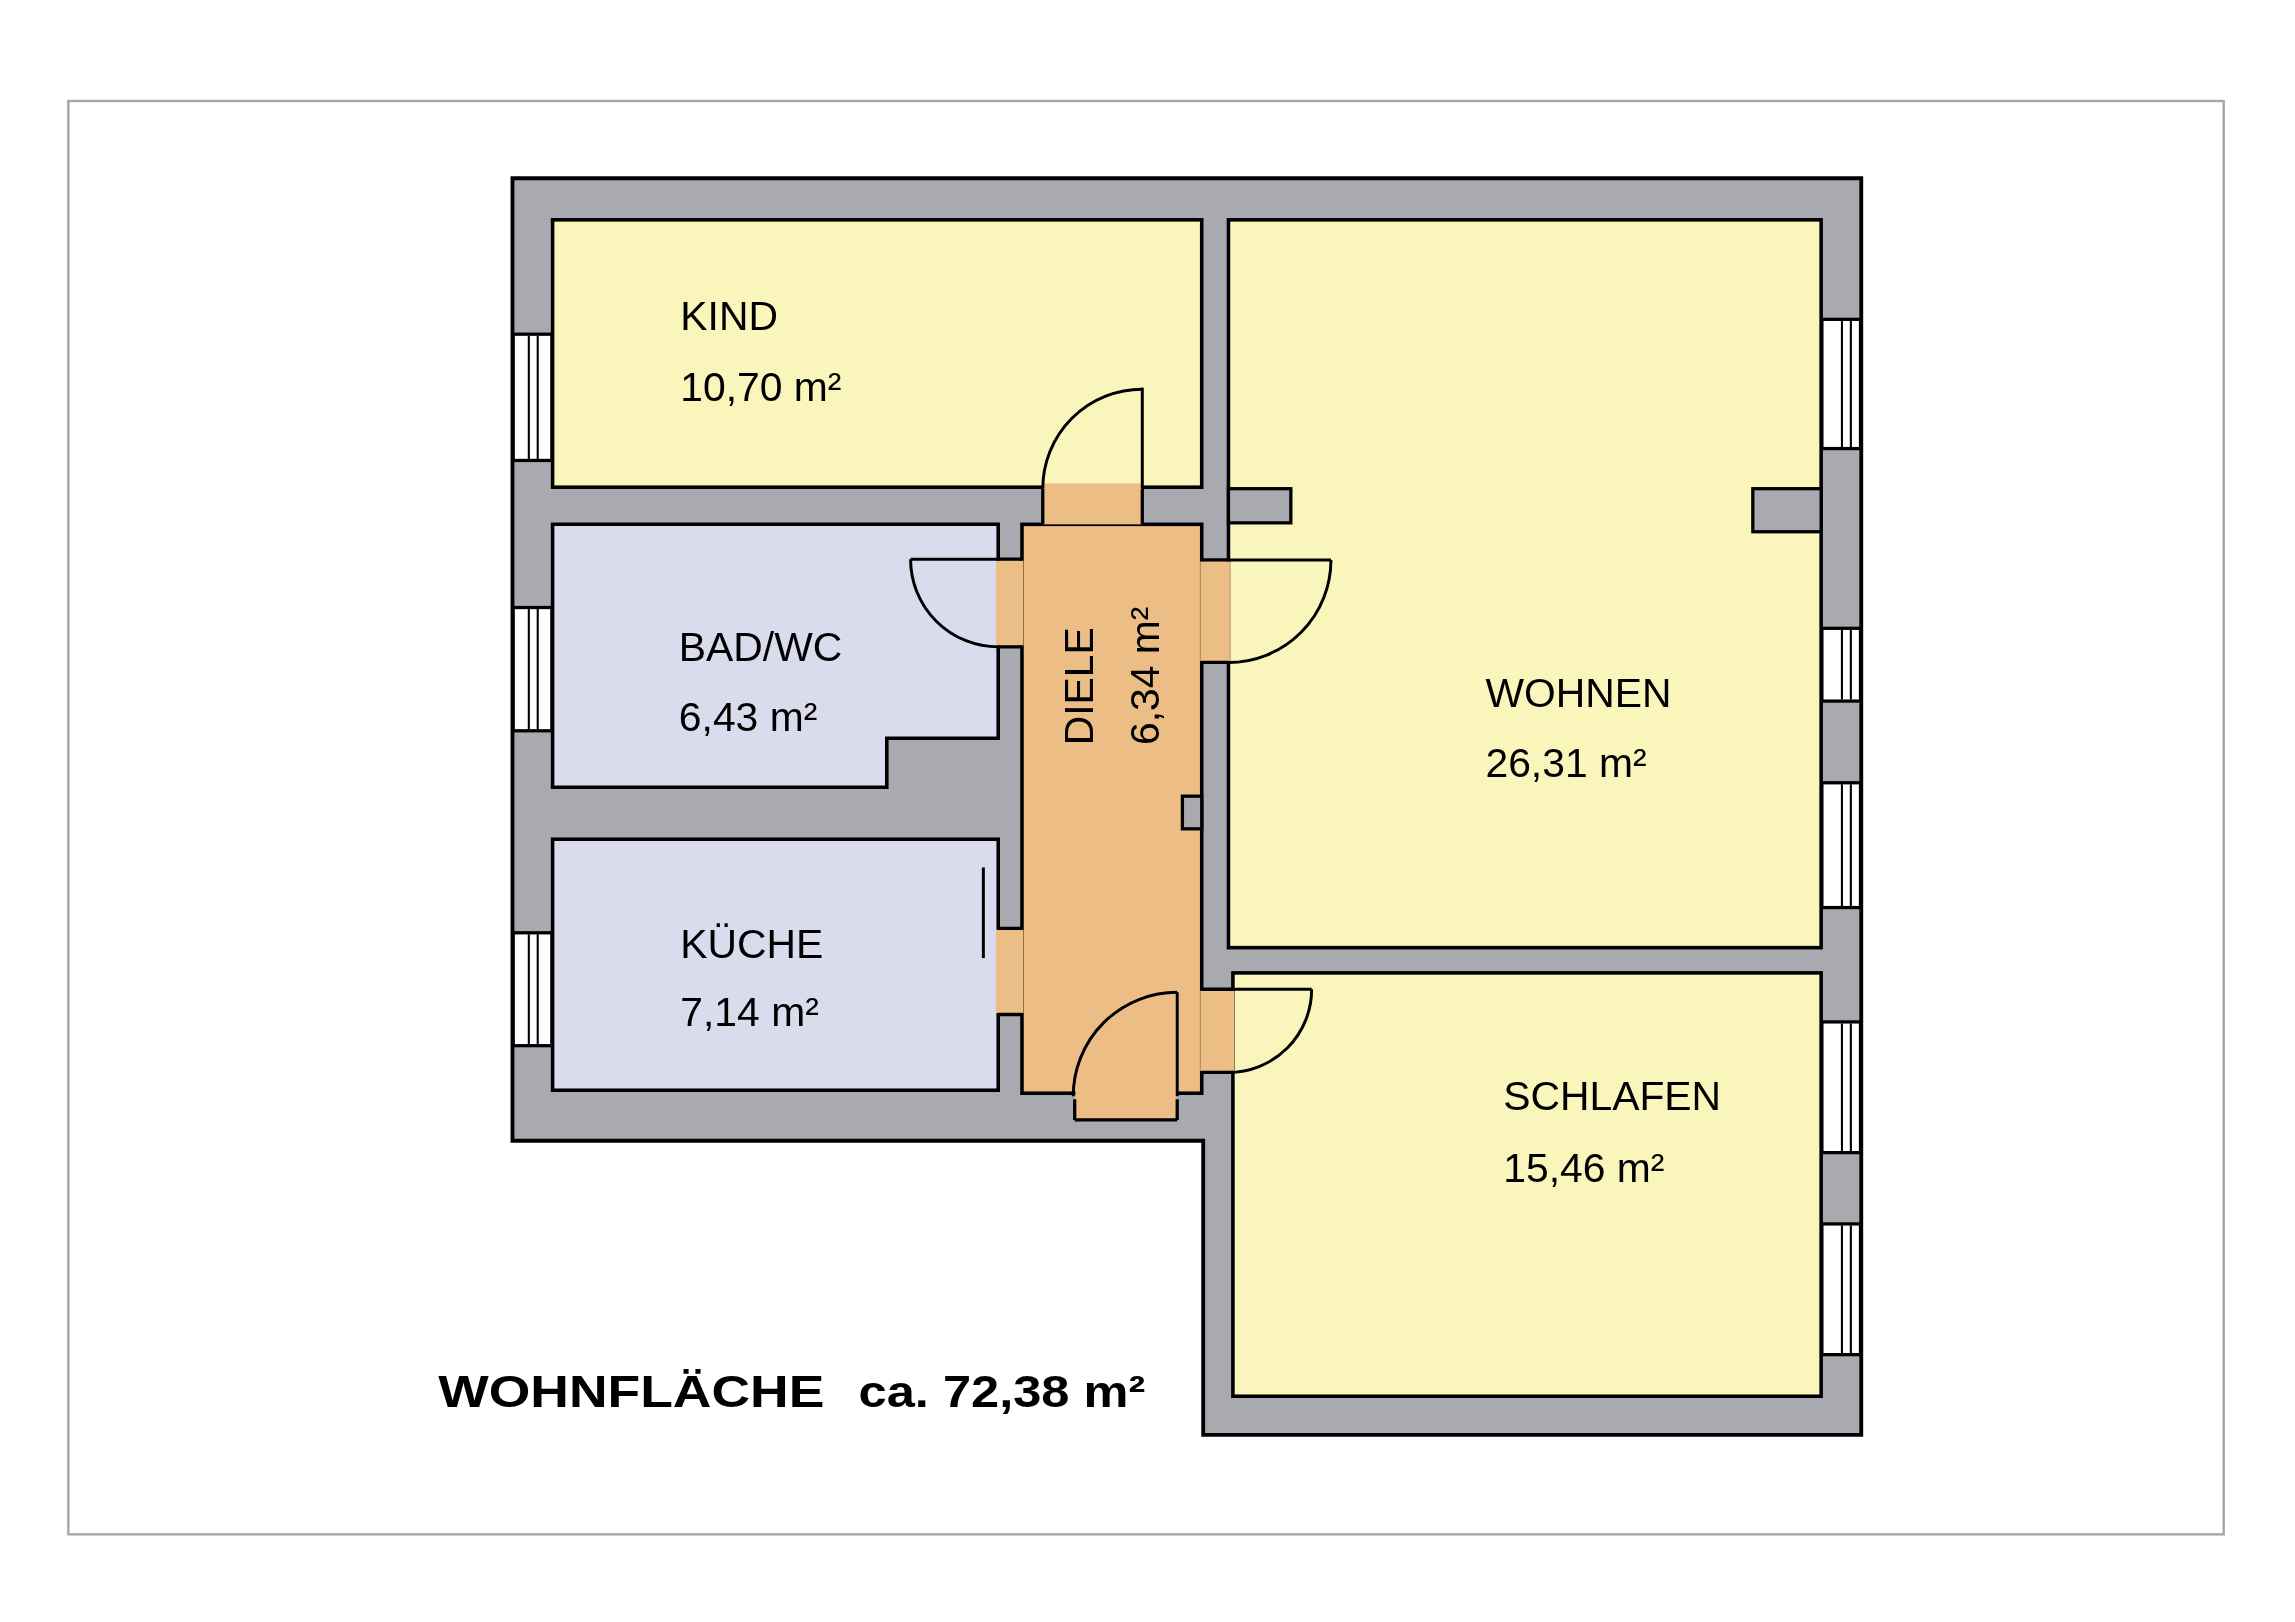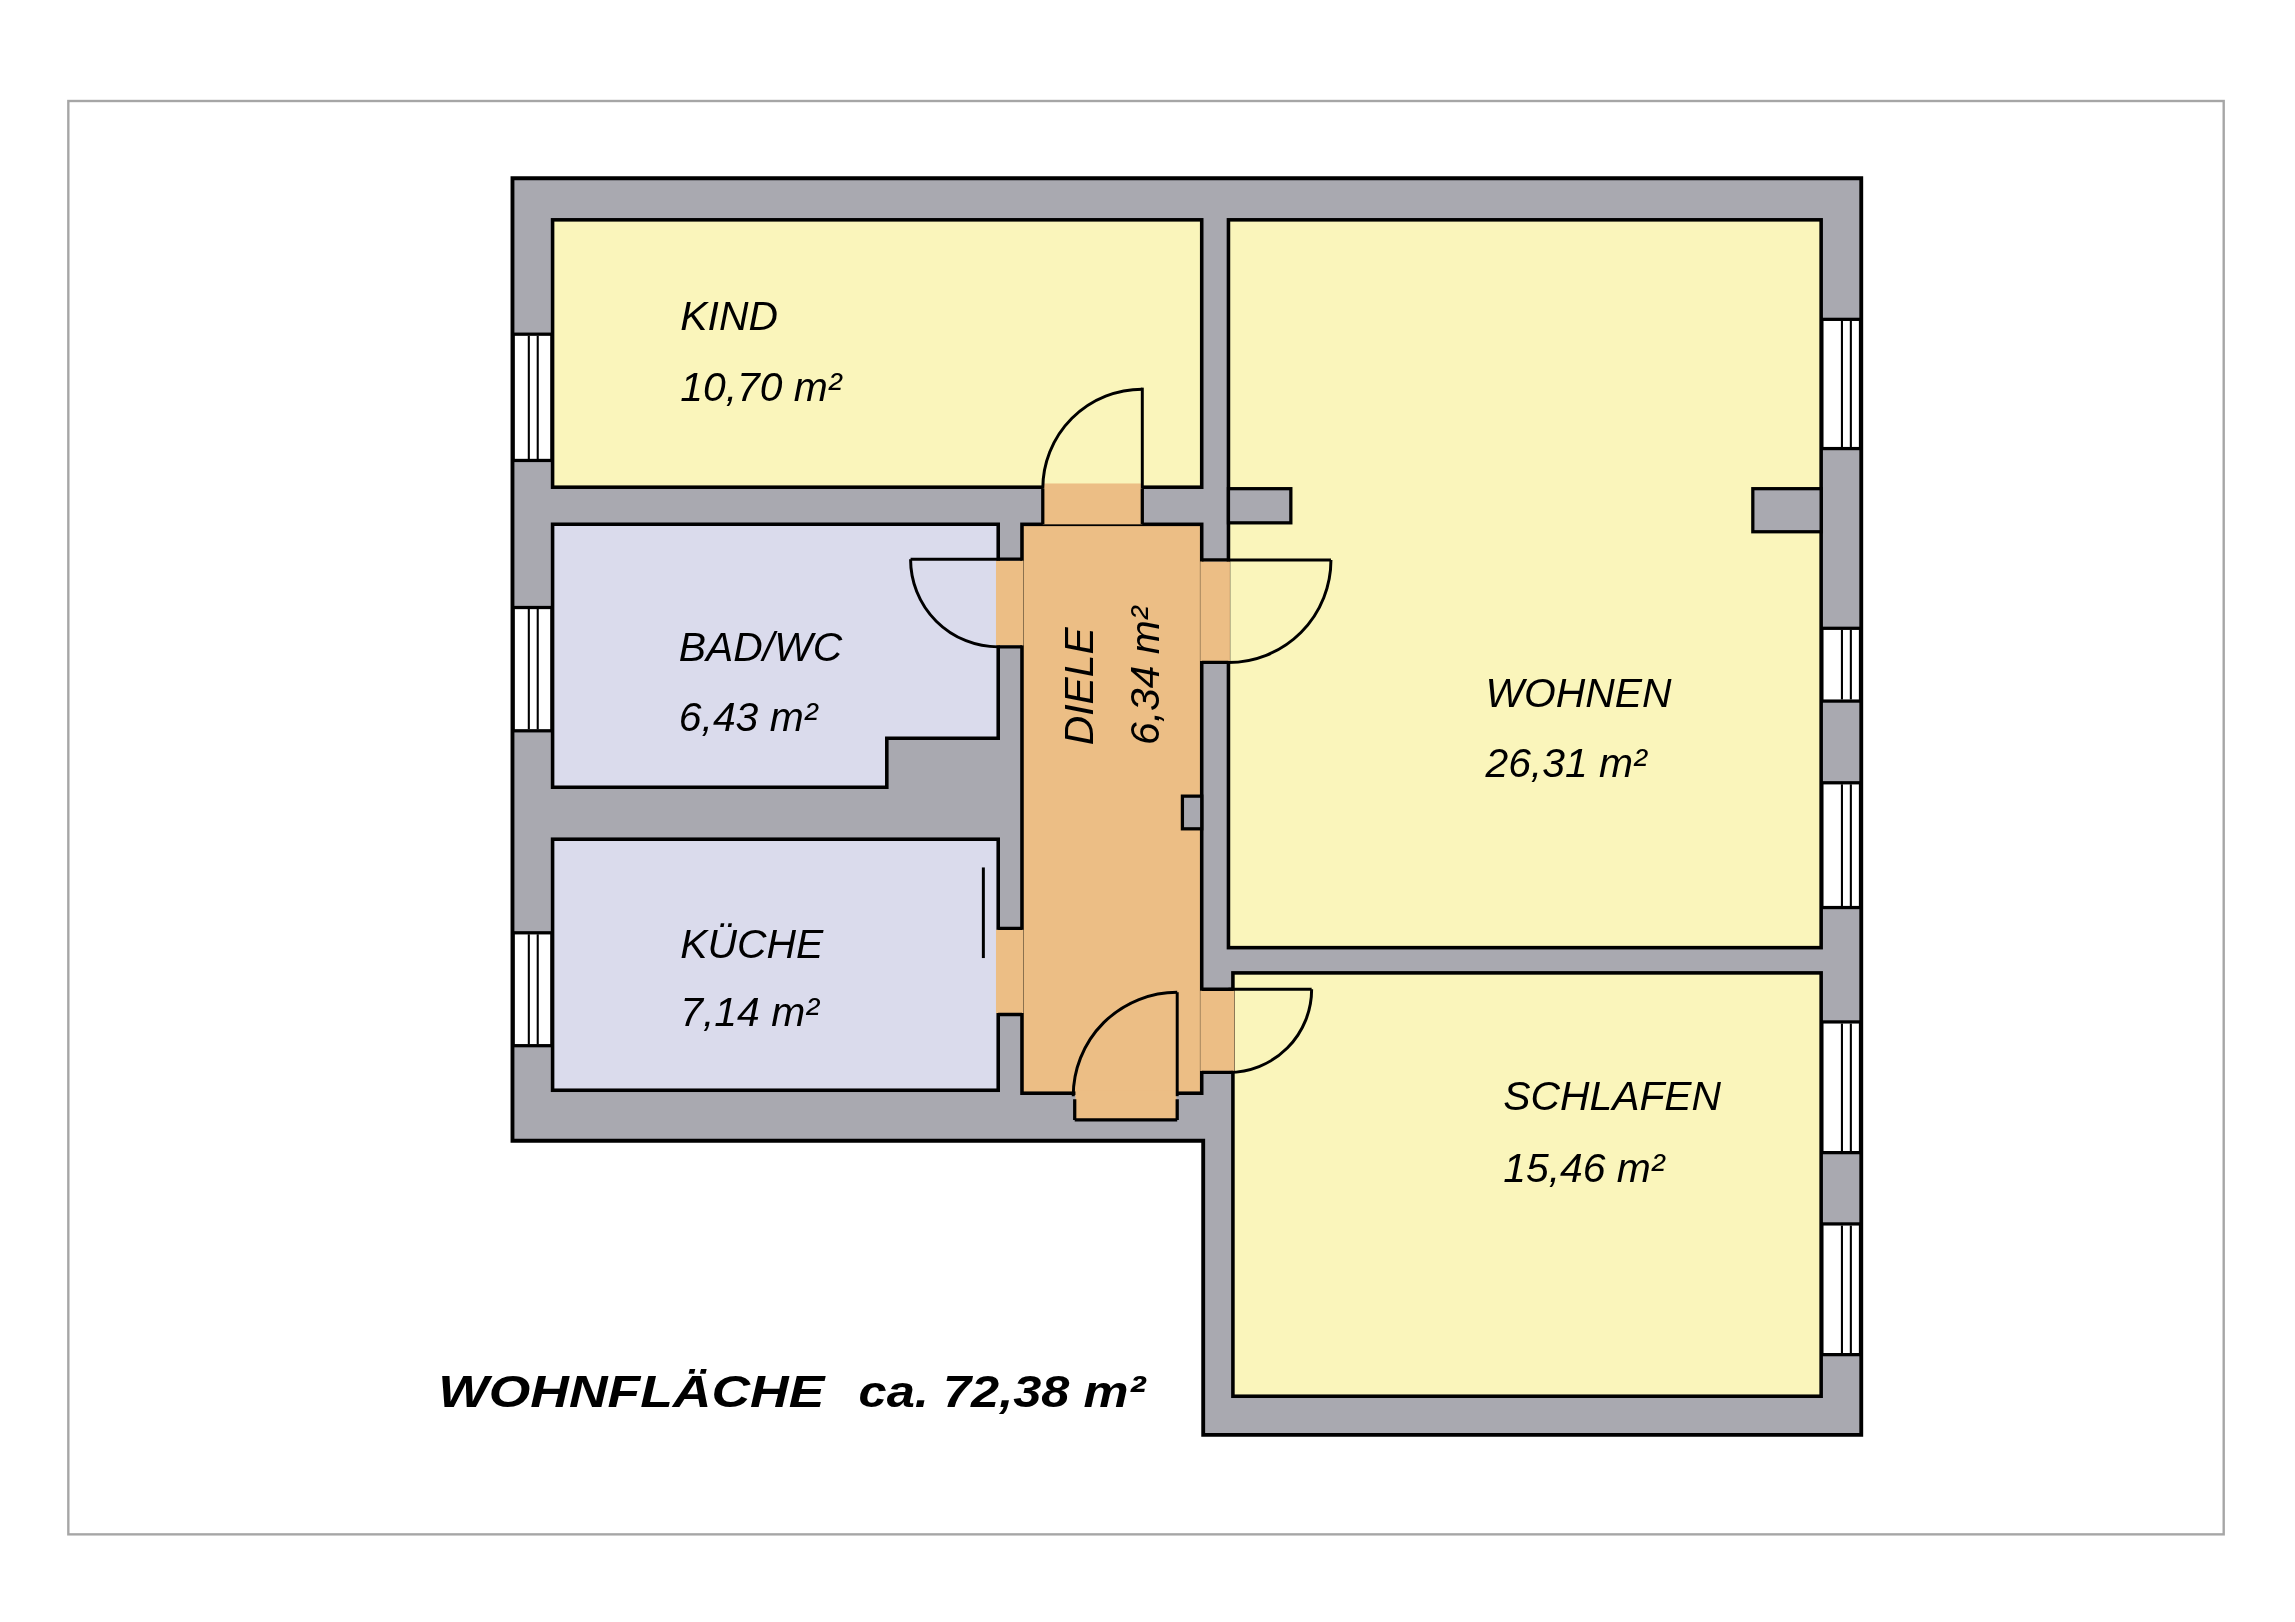--- a/index.html
+++ b/index.html
@@ -1,17 +1,17 @@
 <!DOCTYPE html>
 <html style="font-size:10.5px"><head>
 <meta charset="utf-8">
 <style>
   html,body{margin:0;padding:0;background:#ffffff;}
   body{width:2295px;height:1622px;position:relative;font-family:"Liberation Sans",sans-serif;}
-  .page{position:absolute;inset:0;font-style:italic;}
+  .page{position:absolute;inset:0;}
   svg{display:block;width:2295px;height:1622px;}
   .room-label{font-family:"Liberation Sans",sans-serif;font-size:27.5px;fill:#000;}
   .total-label{font-family:"Liberation Sans",sans-serif;font-size:30px;font-weight:bold;fill:#000;}
 </style>
 </head>
 <body>
 
 <div class="page">
 <svg viewBox="0 0 1545 1092" preserveAspectRatio="none">
 

